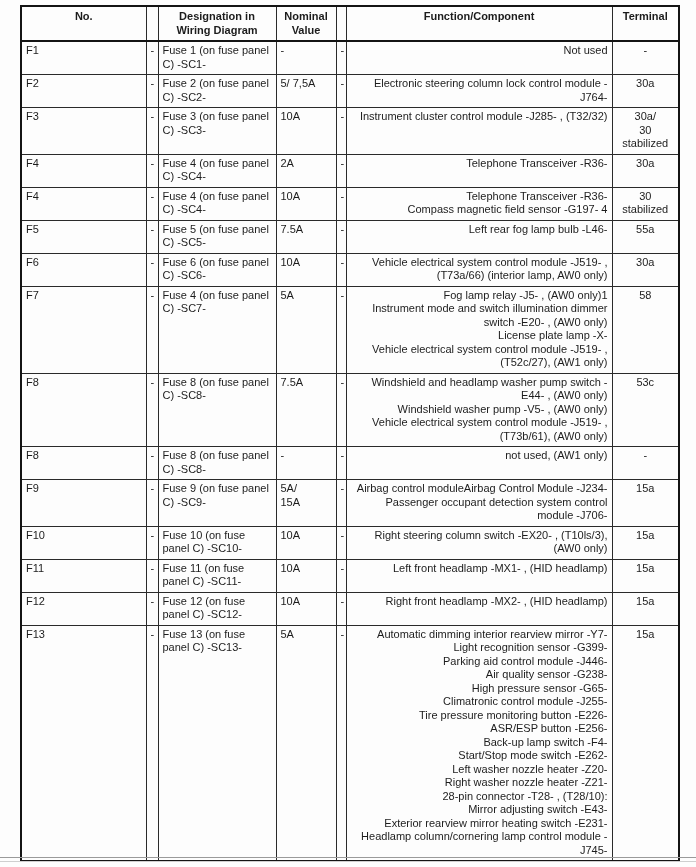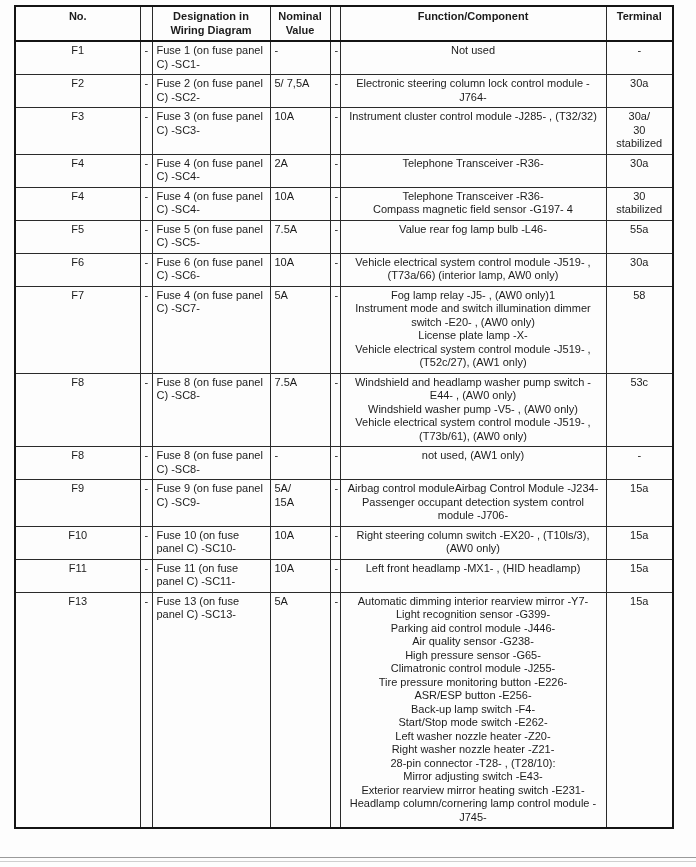--- a/index.html
+++ b/index.html
@@ -11,47 +11,47 @@
     position: relative;
     width: 696px;
     height: 867px;
     background: #fdfdfd;
     font-family: "Liberation Sans", sans-serif;
     color: #1c1c1c;
     overflow: hidden;
   }
   table.fuse-table {
     position: absolute;
-    left: 14px;
+    left: 20px;
     top: 5px;
     width: 580px;
     border-collapse: collapse;
     table-layout: fixed;
     border: 2px solid #141414;
   }
   .fuse-table th, .fuse-table td {
     border: 1px solid #2a2a2a;
     vertical-align: top;
     padding: 2px 4px 3px 4px;
     font-size: 11px;
     line-height: 13.5px;
     word-wrap: break-word;
   }
   .fuse-table thead th {
     font-weight: bold;
     text-align: center;
     border-bottom: 2px solid #141414;
     padding-top: 3px;
   }
-  .col-no        { width: 125px; text-align: center; }
+  .col-no        { width: 125px; }
   .col-dash1     { width: 12px;  text-align: center; padding-left: 2px; padding-right: 2px; }
   .col-desig     { width: 118px; text-align: left; }
   .col-nominal   { width: 60px;  text-align: left; }
   .col-dash2     { width: 10px;  text-align: center; padding-left: 2px; padding-right: 2px; }
-  .col-function  { width: 266px; text-align: center; }
+  .col-function  { width: 266px; text-align: right; }
   .col-terminal  { width: 67px;  text-align: center; }
   .cell-line { min-height: 13px; }
   .bottom-rule {
     position: absolute;
     left: 0px;
     top: 857px;
     width: 696px;
     height: 3px;
     border-top: 1px solid #9a9a9a;
     border-bottom: 1px solid #cfcfcf;
@@ -212,21 +212,21 @@
           <td class="col-desig">
             <div class="cell-line">Fuse 5 (on fuse panel C) -SC5-</div>
           </td>
           <td class="col-nominal">
             <div class="cell-line">7.5A</div>
           </td>
           <td class="col-dash2">
             <div class="cell-line">-</div>
           </td>
           <td class="col-function">
-            <div class="cell-line">Value rear fog lamp bulb -L46-</div>
+            <div class="cell-line">Left rear fog lamp bulb -L46-</div>
           </td>
           <td class="col-terminal">
             <div class="cell-line">55a</div>
           </td>
         </tr>
         <tr>
           <td class="col-no">
             <div class="cell-line">F6</div>
           </td>
           <td class="col-dash1">
@@ -381,20 +381,43 @@
             <div class="cell-line">Fuse 11 (on fuse panel C) -SC11-</div>
           </td>
           <td class="col-nominal">
             <div class="cell-line">10A</div>
           </td>
           <td class="col-dash2">
             <div class="cell-line">-</div>
           </td>
           <td class="col-function">
             <div class="cell-line">Left front headlamp -MX1- , (HID headlamp)</div>
+          </td>
+          <td class="col-terminal">
+            <div class="cell-line">15a</div>
+          </td>
+        </tr>
+        <tr>
+          <td class="col-no">
+            <div class="cell-line">F12</div>
+          </td>
+          <td class="col-dash1">
+            <div class="cell-line">-</div>
+          </td>
+          <td class="col-desig">
+            <div class="cell-line">Fuse 12 (on fuse panel C) -SC12-</div>
+          </td>
+          <td class="col-nominal">
+            <div class="cell-line">10A</div>
+          </td>
+          <td class="col-dash2">
+            <div class="cell-line">-</div>
+          </td>
+          <td class="col-function">
+            <div class="cell-line">Right front headlamp -MX2- , (HID headlamp)</div>
           </td>
           <td class="col-terminal">
             <div class="cell-line">15a</div>
           </td>
         </tr>
         <tr>
           <td class="col-no">
             <div class="cell-line">F13</div>
           </td>
           <td class="col-dash1">

